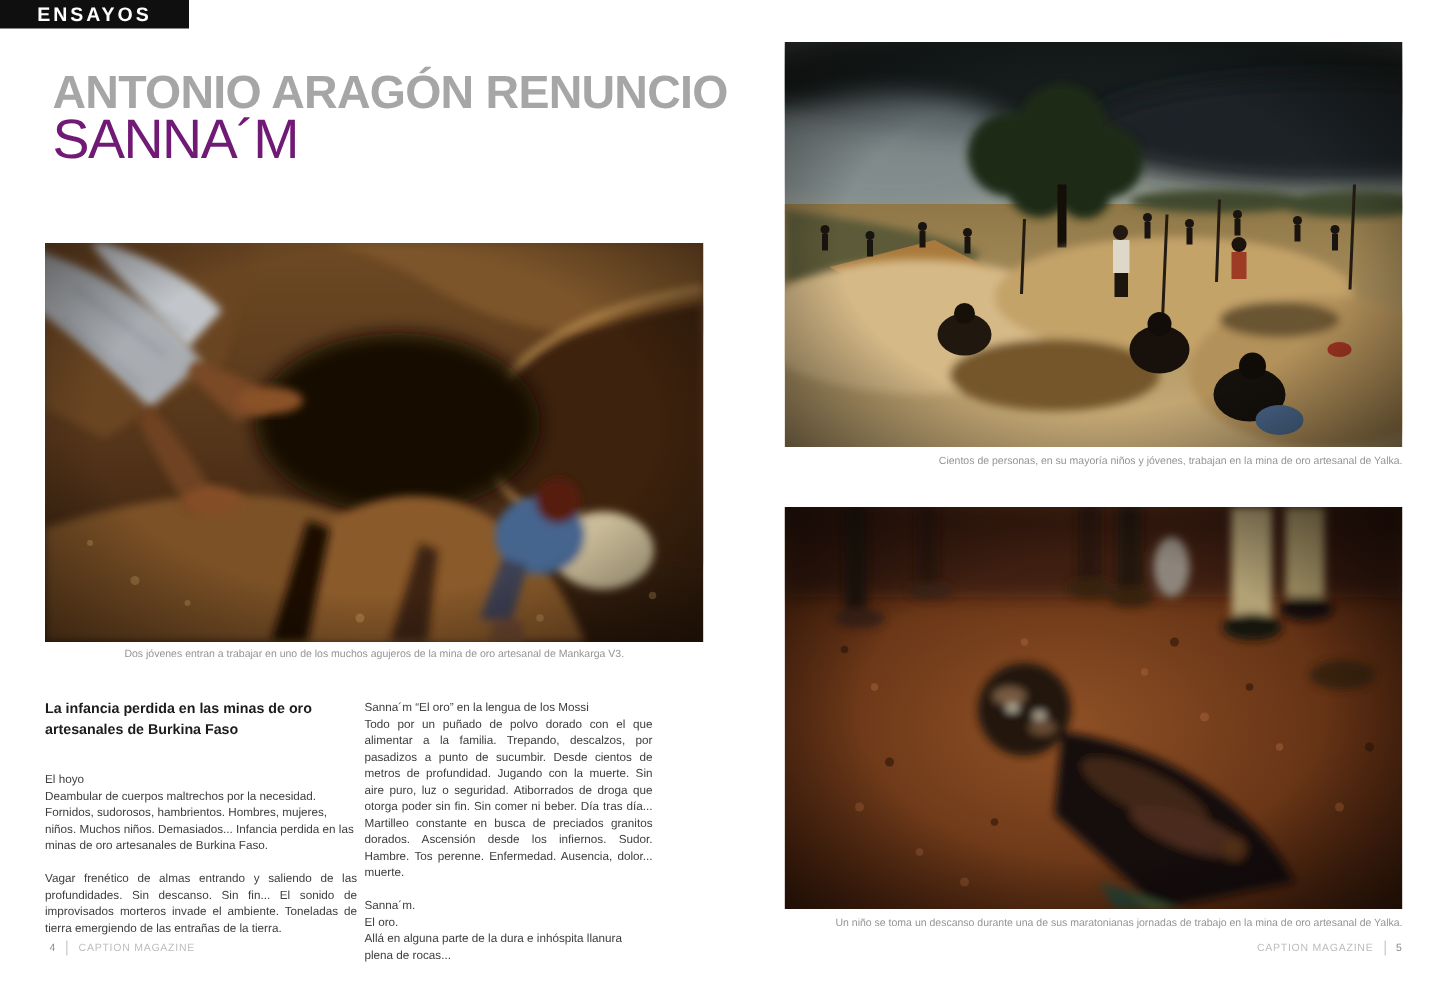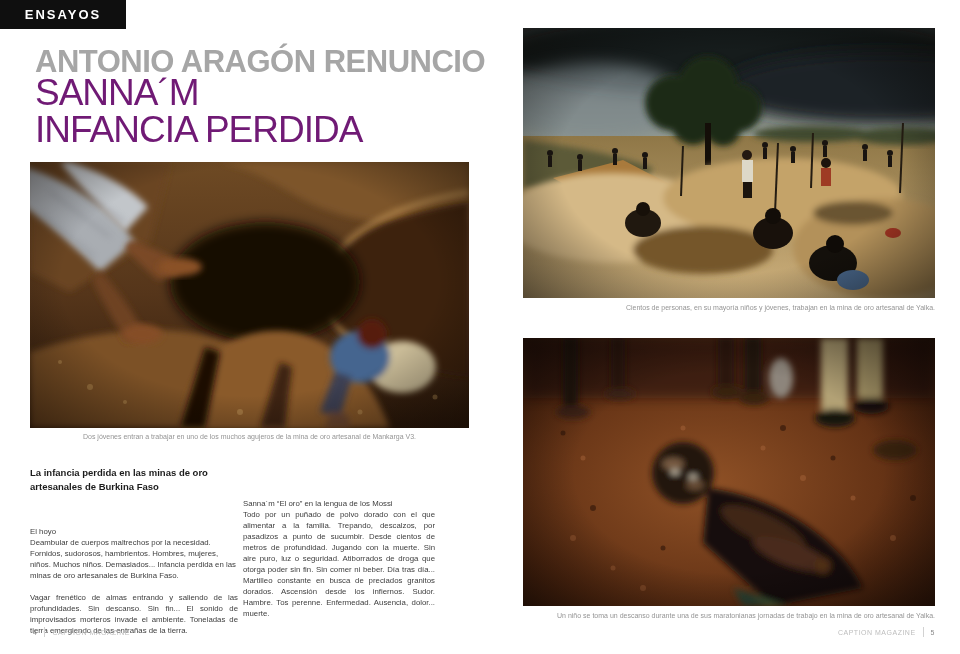--- a/index.html
+++ b/index.html
@@ -1,21 +1,21 @@
 <!DOCTYPE html>
 <html lang="es"><head>
 <meta charset="utf-8">
 <style>
   * { margin:0; padding:0; box-sizing:border-box; }
   html,body { background:#ffffff; }
   body { font-family:"Liberation Sans", sans-serif; }
   .spread { position:relative; width:960px; height:654px; background:#ffffff; overflow:hidden; }
 
   
-  .badge { position:absolute; left:0; top:3; width:126px; height:29px; background:#0f0f0f;
+  .badge { position:absolute; left:0; top:3; width:126px; height:19px; background:#0f0f0f;
            display:flex; align-items:center; justify-content:center; }
   .badge span { color:#ffffff; font-size:13px; font-weight:800; letter-spacing:2px; }
   .author { position:absolute; left:35px; top:44px; font-size:31px; font-weight:800;
             color:#a6a6a6; letter-spacing:-0.5px; white-space:nowrap; }
   .title  { position:absolute; left:35px; top:74px; font-size:37px; line-height:37px;
             font-weight:400; color:#701a75; letter-spacing:-1px; }
 
   
   .photo { position:absolute; overflow:hidden; box-shadow:inset 0 0 0 1px rgba(255,255,255,0.12); }
   .photo svg { display:block; width:100%; height:100%; }
@@ -28,21 +28,21 @@
   .caption-top    { left:523px; top:303px; width:412px; text-align:right; }
   .caption-bottom { left:523px; top:611px; width:412px; text-align:right; }
 
   
   .col { position:absolute; top:466px; font-size:7.8px; line-height:11px; color:#3d3d3d; }
   .col1 { left:30px;  width:208px; }
   .col2 { left:243px; width:192px; }
   .col h3 { font-size:9.5px; line-height:14px; font-weight:700; color:#1c1c1c; margin-bottom:20px; }
   .col p { margin-bottom:11px; }
   .col p.justify { text-align:justify; }
-  .lead-line { display:block;margin-top:32px; }
+  .lead-line { display:block; }
 
   
   .footer { position:absolute; top:627px; display:flex; align-items:center; gap:7px;
             font-size:7px; color:#bdbdbd; letter-spacing:0.5px; }
   .footer .pagenum { color:#8a8a8a; }
   .footer .divider { width:1px; height:10px; background:#d2d2d2; }
   .footer-left  { left:33px; }
   .footer-right { left:703px; width:232px; justify-content:flex-end; }
 </style>
 </head>
@@ -50,21 +50,20 @@
 
 <div class="spread">
 
   <div class="badge">
     <span>ENSAYOS</span>
   </div>
 
   <div class="author">ANTONIO ARAGÓN RENUNCIO</div>
   <div class="title">
     <div>SANNA´M</div>
-    <div>INFANCIA PERDIDA</div>
   </div>
 
   <div class="photo photo-main">
     <svg viewBox="0 0 439 266" preserveAspectRatio="none">
       <defs>
         <linearGradient id="paBase" x1="0" y1="0" x2="0" y2="1">
           <stop offset="0" stop-color="#6e4a24"></stop>
             <stop offset="0.5" stop-color="#55351a"></stop>
             <stop offset="1" stop-color="#2e1a0b"></stop>
         </linearGradient>
@@ -123,20 +122,25 @@
       <span>Deambular de cuerpos maltrechos por la necesidad. Fornidos, sudorosos, hambrientos. Hombres, mujeres, niños. Muchos niños. Demasiados... Infancia perdida en las minas de oro artesanales de Burkina Faso.</span>
     </p>
     <p class="justify">Vagar frenético de almas entrando y saliendo de las profundidades. Sin descanso. Sin fin... El sonido de improvisados morteros invade el ambiente. Toneladas de tierra emergiendo de las entrañas de la tierra.</p>
   </div>
 
   <div class="col col2">
     <p class="justify">
       <span class="lead-line">Sanna´m “El oro” en la lengua de los Mossi</span>
       <span>Todo por un puñado de polvo dorado con el que alimentar a la familia. Trepando, descalzos, por pasadizos a punto de sucumbir. Desde cientos de metros de profundidad. Jugando con la muerte. Sin aire puro, luz o seguridad. Atiborrados de droga que otorga poder sin fin. Sin comer ni beber. Día tras día... Martilleo constante en busca de preciados granitos dorados. Ascensión desde los infiernos. Sudor. Hambre. Tos perenne. Enfermedad. Ausencia, dolor... muerte.</span>
     </p>
+    <p>
+      <span class="lead-line">Sanna´m.</span>
+      <span class="lead-line">El oro.</span>
+      <span class="lead-line">Allá en alguna parte de la dura e inhóspita llanura plena de rocas...</span>
+    </p>
   </div>
 
   <div class="photo photo-top">
     <svg viewBox="0 0 412 270" preserveAspectRatio="none">
       <defs>
         <linearGradient id="pbSky" x1="0" y1="0" x2="0" y2="1">
           <stop offset="0" stop-color="#4d565c"></stop>
             <stop offset="1" stop-color="#99a096"></stop>
         </linearGradient>
         <linearGradient id="pbGround" x1="0" y1="0" x2="0" y2="1">

